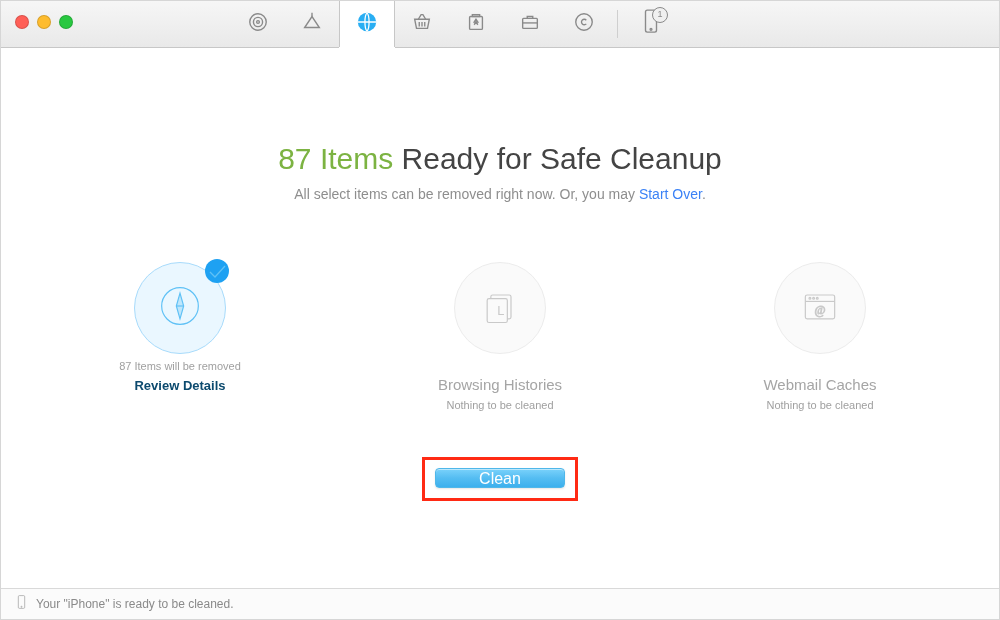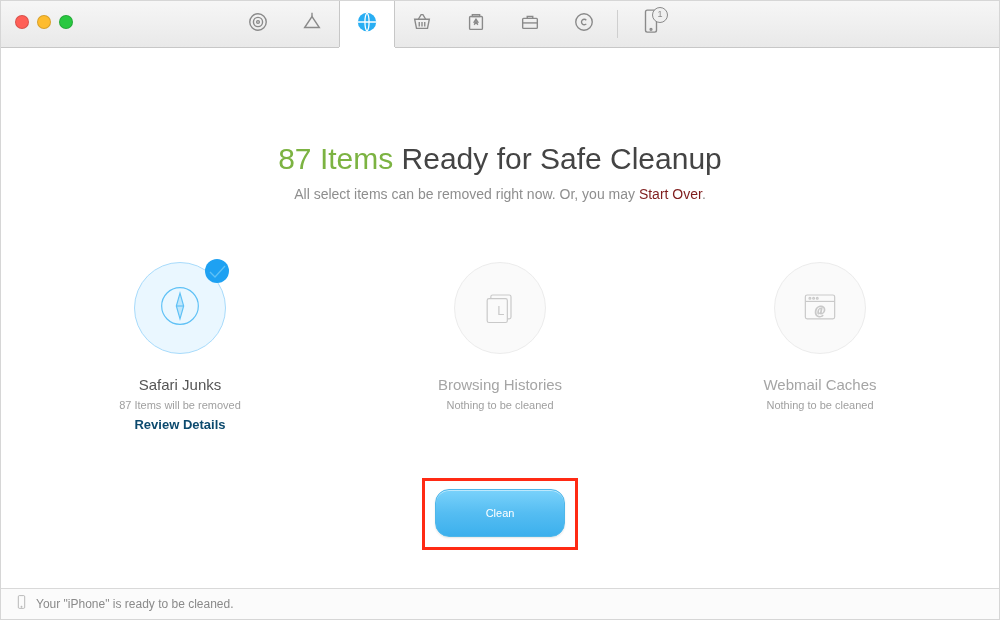--- a/index.html
+++ b/index.html
@@ -18,36 +18,36 @@
   .tab.active svg{stroke:#29aef3;fill:#29aef3;}
   .tab-sep{width:1px;height:28px;background:#cfcfcf;align-self:center;margin:0 6px;}
   .phone-btn{width:54px;height:46px;display:flex;align-items:center;justify-content:center;color:#8a8a8a;position:relative;}
   .phone-btn svg{width:22px;height:30px;fill:none;stroke:#8a8a8a;stroke-width:1.5;}
   .phone-badge{position:absolute;top:6px;right:10px;width:14px;height:14px;border:1px solid #8a8a8a;border-radius:50%;font-size:9px;line-height:13px;text-align:center;color:#8a8a8a;background:#f0f0f0;}
   
   .main{position:absolute;top:46px;left:0;right:0;bottom:30px;text-align:center;}
   h1{font-weight:300;font-size:30px;color:#444;margin:95px 0 10px;}
   h1 .count{color:#7cb342;font-weight:400;text-align:center;}
   .subtitle{color:#8e8e8e;font-size:14px;font-weight:300;}
-  .subtitle .link{color:#7f1d1d;cursor:pointer;}
+  .subtitle .link{color:#3b82f6;cursor:pointer;}
   .cards{display:flex;justify-content:center;gap:140px;margin-top:60px;}
   .card{width:180px;text-align:center;}
   .circle{width:90px;height:90px;border-radius:50%;margin:0 auto;display:flex;align-items:center;justify-content:center;position:relative;border:1px solid #ececec;background:#fafafa;}
   .circle.active{background:#eaf7ff;border:1px solid #a8dbfb;}
   .check{position:absolute;top:-4px;right:-4px;width:24px;height:24px;border-radius:50%;background:#1ea1f2;display:flex;align-items:center;justify-content:center;}
   .check svg{width:13px;height:13px;stroke:#fff;stroke-width:3;fill:none;}
   .circle svg{width:44px;height:44px;fill:none;stroke:#c9c9c9;stroke-width:1.3;}
   .circle.active svg{stroke:#5fc1f6;}
   .card .title{color:#555;font-size:15px;margin-top:22px;}
   .card.dim .title{color:#a5a5a5;}
   .card .sub{color:#a0a0a0;font-size:11px;margin-top:6px;font-weight:300;}
   .card .review{color:#0c4a6e;font-size:13px;margin-top:6px;cursor:pointer;font-weight:bold;}
   
   .action-wrap{margin:46px auto 0;display:inline-block;border:3px solid #ff2a14;padding:8px 10px 10px;}
-  .clean-btn{width:130px;height:48px;border-radius:14px;border:1px solid #4fb7e9;background:linear-gradient(to bottom,#7ad2fb 0%,#55bdf2 50%,#3cb0ed 100%);color:#fff;font-size:11px;font-weight:300;cursor:pointer;box-shadow:inset 0 1px 0 rgba(255,255,255,.5),0 1px 2px rgba(0,0,0,.1);}
+  .clean-btn{width:130px;height:20px;border-radius:4px;border:1px solid #4fb7e9;background:linear-gradient(to bottom,#7ad2fb 0%,#55bdf2 50%,#3cb0ed 100%);color:#fff;font-size:16px;font-weight:300;cursor:pointer;box-shadow:inset 0 1px 0 rgba(255,255,255,.5),0 1px 2px rgba(0,0,0,.1);}
   
   .statusbar{position:absolute;bottom:0;left:0;right:0;height:30px;border-top:1px solid #d9d9d9;background:#fbfbfb;display:flex;align-items:center;padding:0 14px;font-size:12px;color:#8a8a8a;font-weight:300;gap:8px;}
   .statusbar svg{width:13px;height:17px;fill:none;stroke:#9a9a9a;stroke-width:1.3;}
 </style>
 </head>
 <body>
 
 <div class="window">
 
   <div class="titlebar">
@@ -153,21 +153,20 @@
               </svg>
           </span>
           <span>
             <svg viewBox="0 0 48 48">
                 <circle cx="24" cy="24" r="20"></circle>
                 <polygon points="24,10 28,24 24,38 20,24" fill="#bfe6fb" stroke="#5fc1f6"></polygon>
                 <line x1="20" y1="24" x2="28" y2="24"></line>
               </svg>
           </span>
         </div>
-        <div class="title">Safari Junks</div>
         <div class="sub">87 Items will be removed</div>
         <div class="review">Review Details</div>
       </div>
 
       <div class="card dim">
         <div class="circle">
           <span>
             <svg viewBox="0 0 48 48">
                 <rect x="14" y="12" width="22" height="26" rx="2"></rect>
                 <rect x="10" y="16" width="22" height="26" rx="2" fill="#fafafa"></rect>

